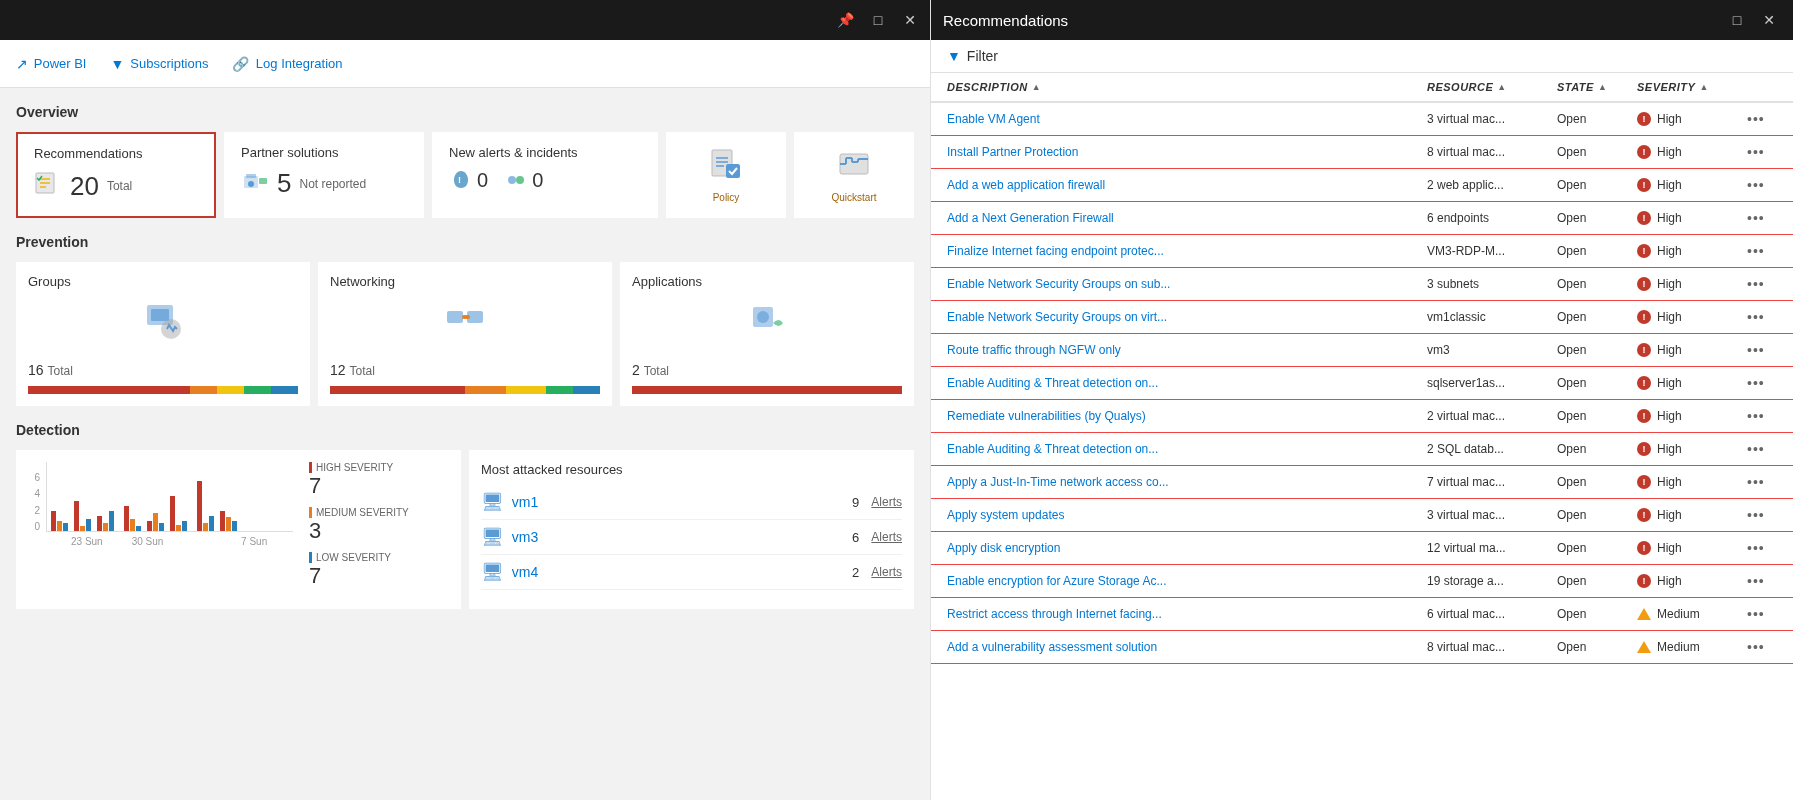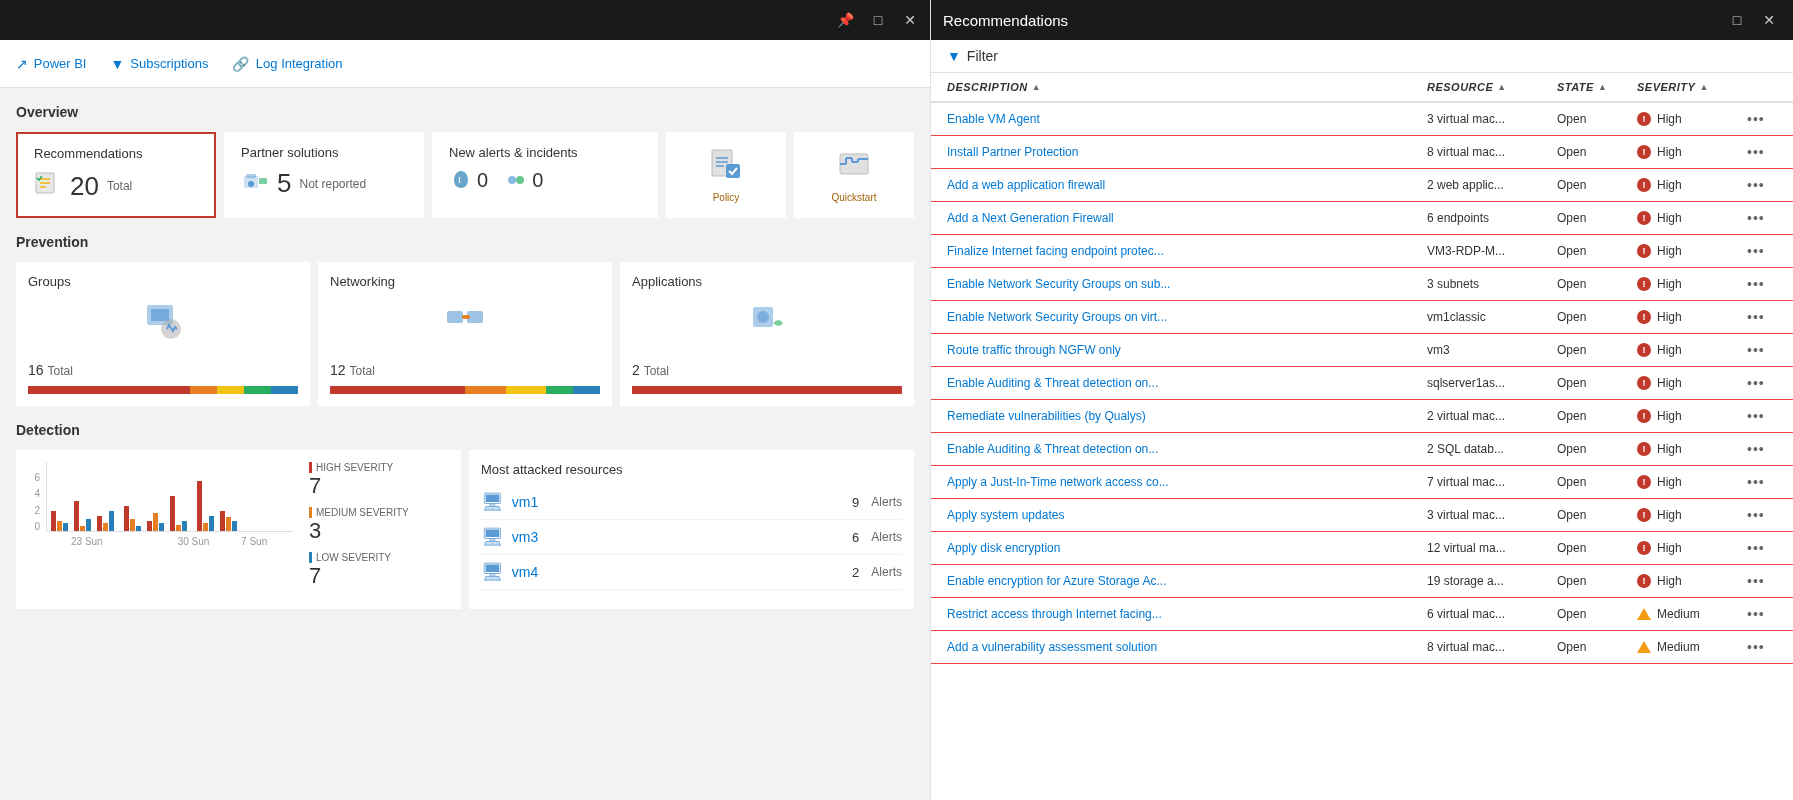--- a/index.html
+++ b/index.html
@@ -191,21 +191,21 @@
     .resource-item {
       display: flex;
       align-items: center;
       padding: 6px 0;
       border-bottom: 1px solid #f0f0f0;
       gap: 8px;
     }
     .resource-icon { font-size: 18px; color: #5b9bd5; }
     .resource-name { flex: 1; font-size: 14px; color: #0078d4; cursor: pointer; }
     .resource-alerts { font-size: 13px; color: #333; }
-    .resource-alerts-label { font-size: 12px; color: #666; }
+    .resource-alerts-label { font-size: 12px; color: #666; text-decoration: underline; }
 
     
     .right-panel {
       flex: 1;
       background: white;
       display: flex;
       flex-direction: column;
       border-left: 1px solid #e0e0e0;
     }
 
@@ -564,21 +564,21 @@
                 </div>
                 <div style="display:flex;align-items:flex-end;gap:1px;">
                   <div style="width:5px;height:20px;background:#c0392b;"></div>
                   <div style="width:5px;height:14px;background:#e67e22;"></div>
                   <div style="width:5px;height:10px;background:#2980b9;"></div>
                 </div>
               </div>
             </div>
             <div style="display:flex; gap:6px; margin-left:20px; margin-top:4px; font-size:10px; color:#999;">
               <span style="flex:1; text-align:center;">23 Sun</span>
-              <span style="flex:1; text-align:right;">30 Sun</span>
+              <span style="flex:1; text-align:left;">30 Sun</span>
               <span style="flex:1; text-align:center;">7 Sun</span>
             </div>
           </div>
 
           <div class="severity-list">
             <div class="sev-item">
               <div class="sev-label sev-high-label">HIGH SEVERITY</div>
               <div class="sev-value">7</div>
             </div>
             <div class="sev-item">

